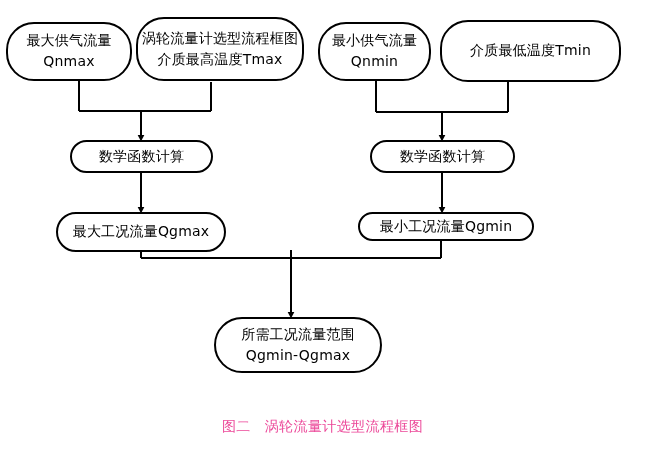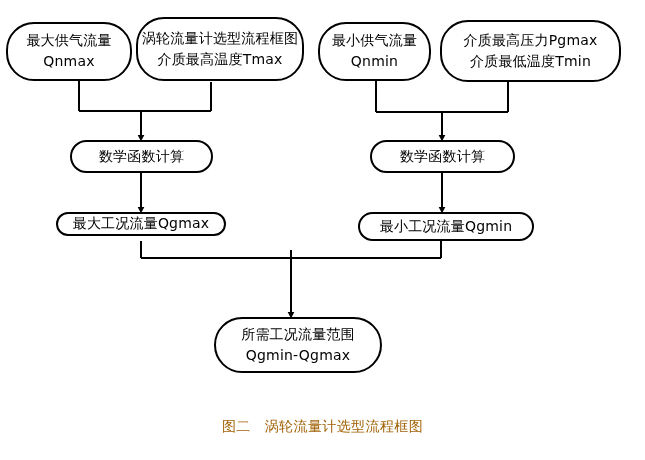--- a/index.html
+++ b/index.html
@@ -46,21 +46,21 @@
     margin-top: 3px;
   }
   .fs14 { font-size: 14px; border-radius: 28px; }
   .caption {
     position: absolute;
     left: 0;
     top: 418px;
     width: 645px;
     text-align: center;
     font-size: 14px;
-    color: #a16207;
+    color: #ec4899;
     letter-spacing: 0.4px;
   }
   .caption .cap-num { margin-right: 14px; }
 </style>
 </head>
 <body>
 
 <div id="canvas">
 
   <svg id="flow-svg" viewBox="0 0 645 460" xmlns="http://www.w3.org/2000/svg">
@@ -109,33 +109,32 @@
     <span class="line">涡轮流量计选型流程框图</span>
     <span class="line">介质最高温度Tmax</span>
   </div>
 
   <div class="node two-line fs14" style="left:318px; top:22px; width:113px; height:59px;">
     <span class="line">最小供气流量</span>
     <span class="line">Qnmin</span>
   </div>
 
   <div class="node two-line fs14" style="left:440px; top:20px; width:181px; height:62px;">
-    <span class="line">介质最高压力Pgmax</span>
     <span class="line">介质最低温度Tmin</span>
   </div>
 
   <div class="node fs14" style="left:70px; top:140px; width:143px; height:33px;">
     <span class="line">数学函数计算</span>
   </div>
 
   <div class="node fs14" style="left:370px; top:140px; width:145px; height:33px;">
     <span class="line">数学函数计算</span>
   </div>
 
-  <div class="node fs14" style="left:56px; top:212px; width:170px; height:24px;">
+  <div class="node fs14" style="left:56px; top:212px; width:170px; height:40px;">
     <span class="line">最大工况流量Qgmax</span>
   </div>
 
   <div class="node fs14" style="left:358px; top:212px; width:176px; height:29px;">
     <span class="line">最小工况流量Qgmin</span>
   </div>
 
   <div class="node two-line fs14" style="left:214px; top:317px; width:168px; height:56px;">
     <span class="line">所需工况流量范围</span>
     <span class="line">Qgmin-Qgmax</span>

